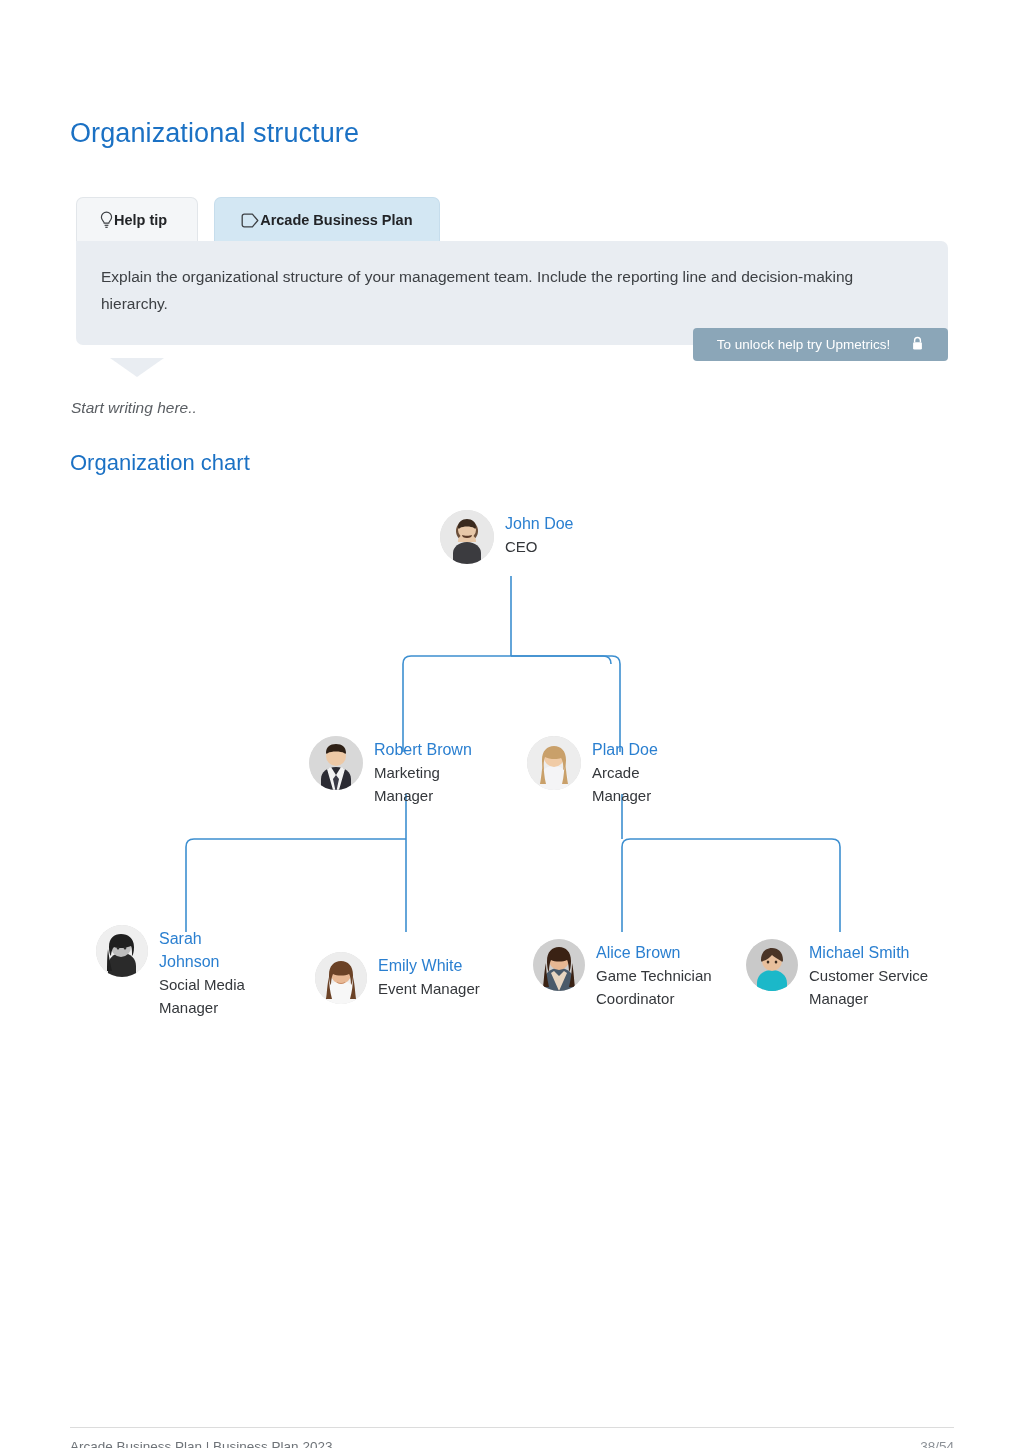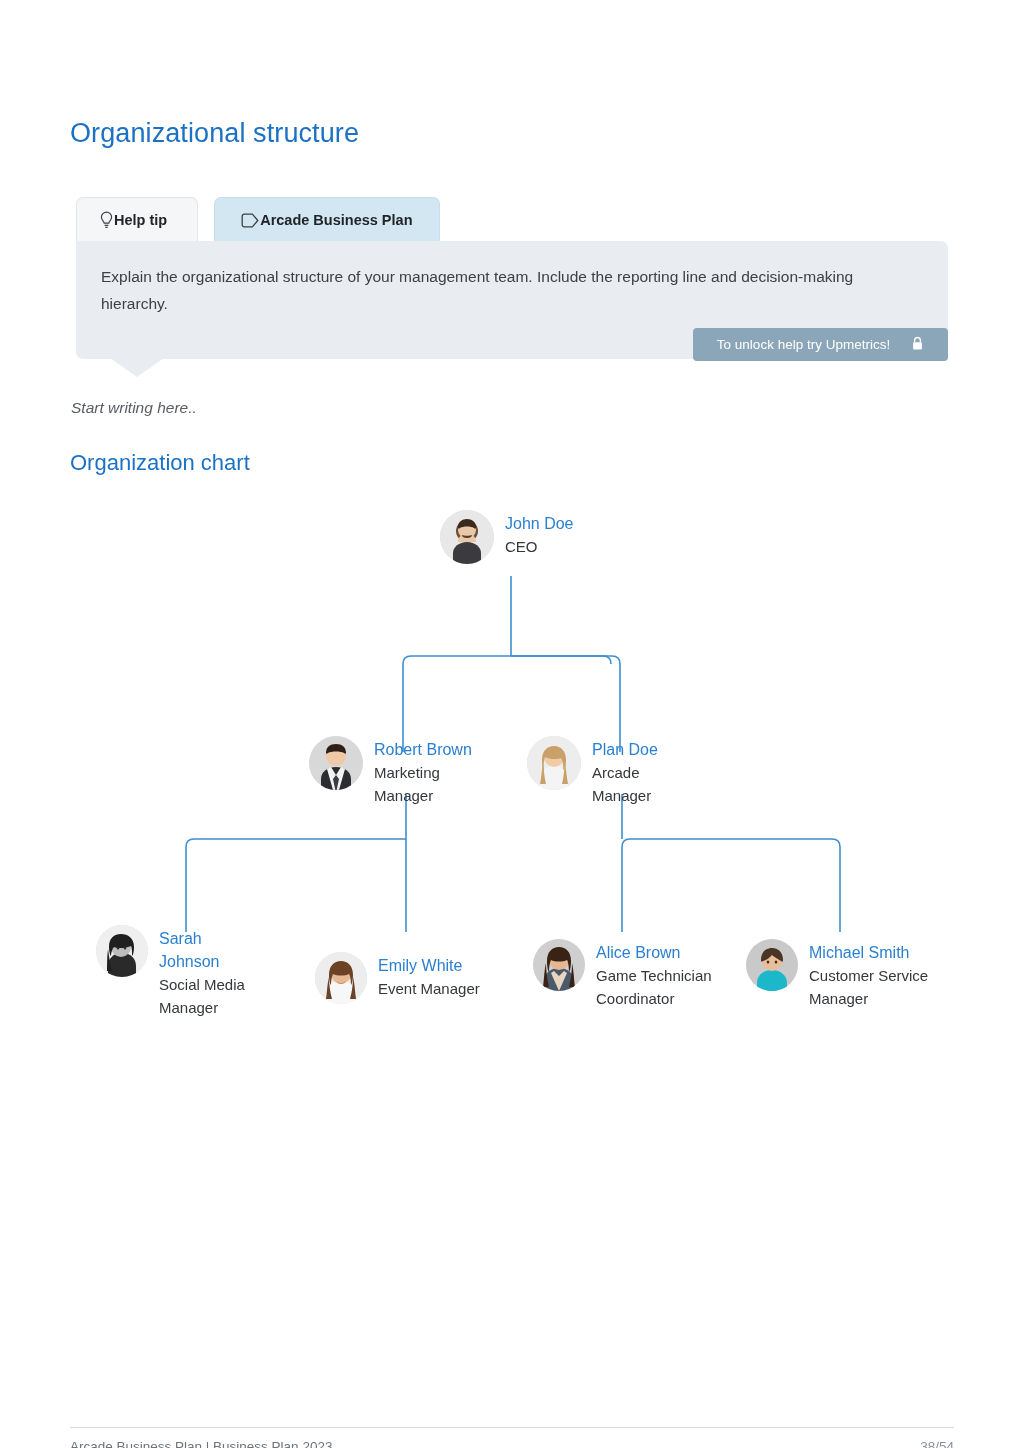--- a/index.html
+++ b/index.html
@@ -64,21 +64,21 @@
     padding: 0 26px;
   }
   .tab-icon { display: flex; align-items: center; }
 
   
   .tip-box {
     position: absolute;
     left: 76px;
     top: 197px;
     width: 872px;
-    height: 118px;
+    height: 104px;
     background: #e9edf2;
     border-radius: 7px;
     border-top-left-radius: 0;
   }
   .tip-text {
     position: absolute;
     left: 25px;
     top: 22px;
     width: 800px;
     font-size: 15.5px;

